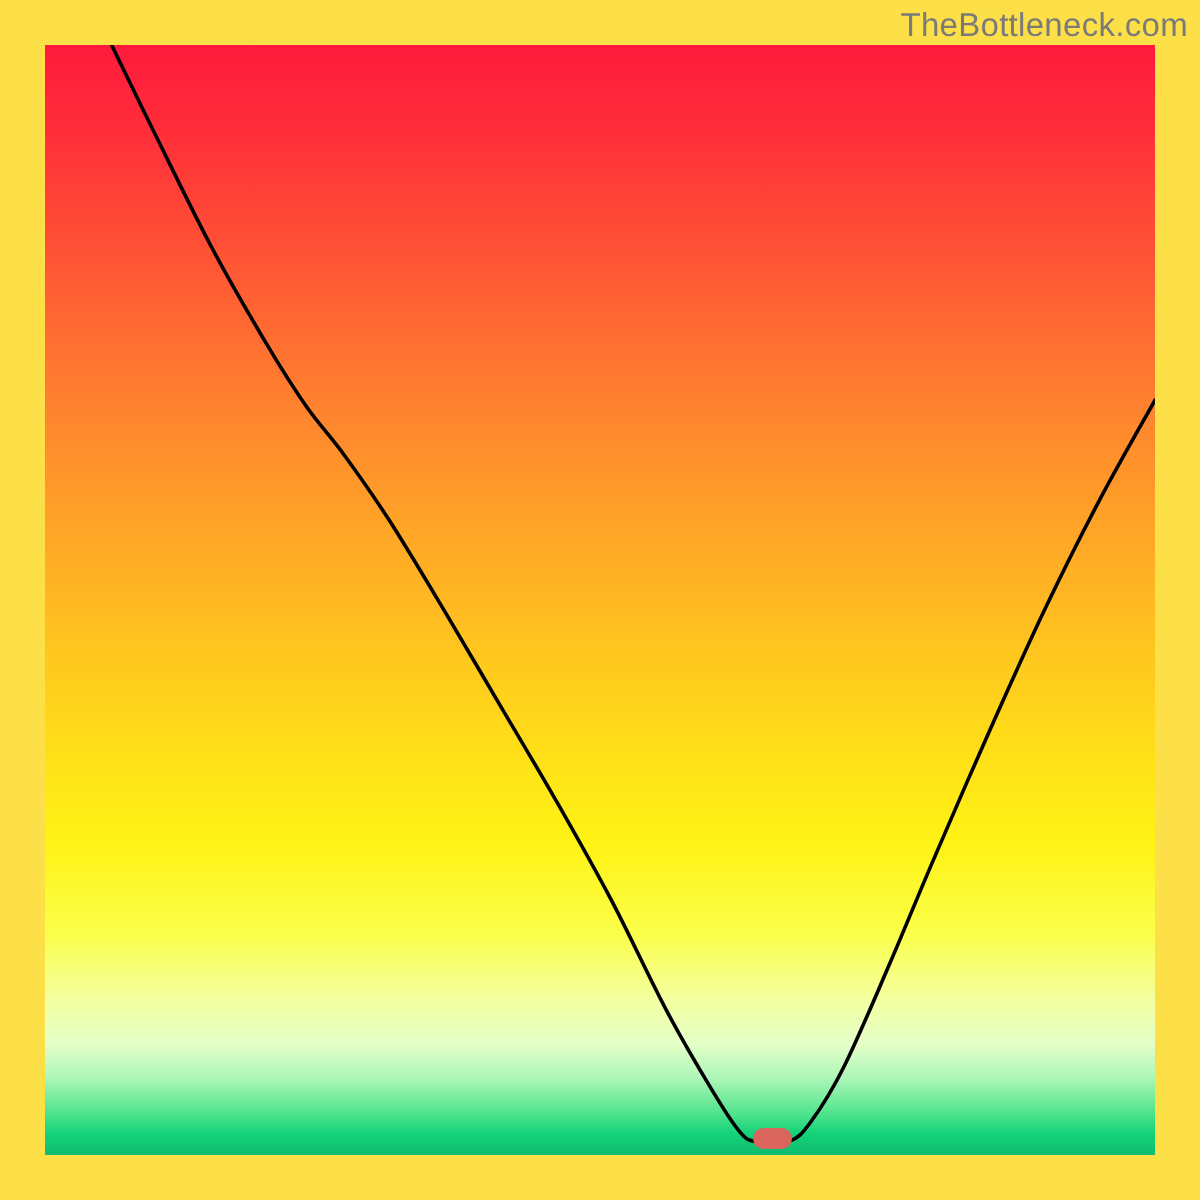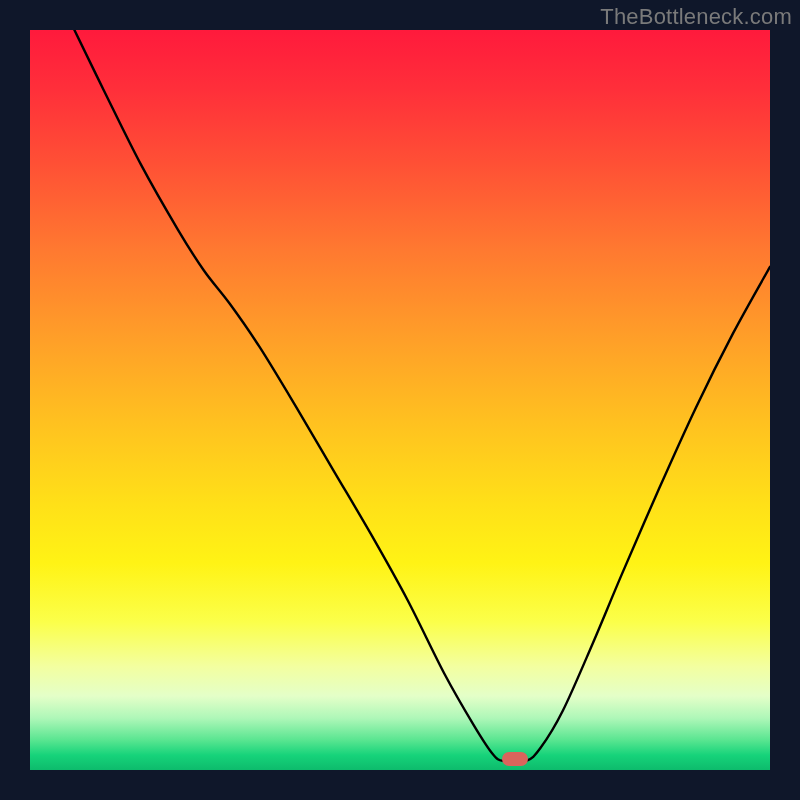--- a/index.html
+++ b/index.html
@@ -7,21 +7,21 @@
     padding: 0;
     width: 800px;
     height: 800px;
     background: #000;
     font-family: Arial, Helvetica, sans-serif;
   }
   .stage {
     position: relative;
     width: 800px;
     height: 800px;
-    background: #0f172a;
+    background: #fde047;
   }
   .plot {
     position: absolute;
     left: 30px;
     top: 30px;
     width: 740px;
     height: 740px;
   }
   .gradient {
     position: absolute;

